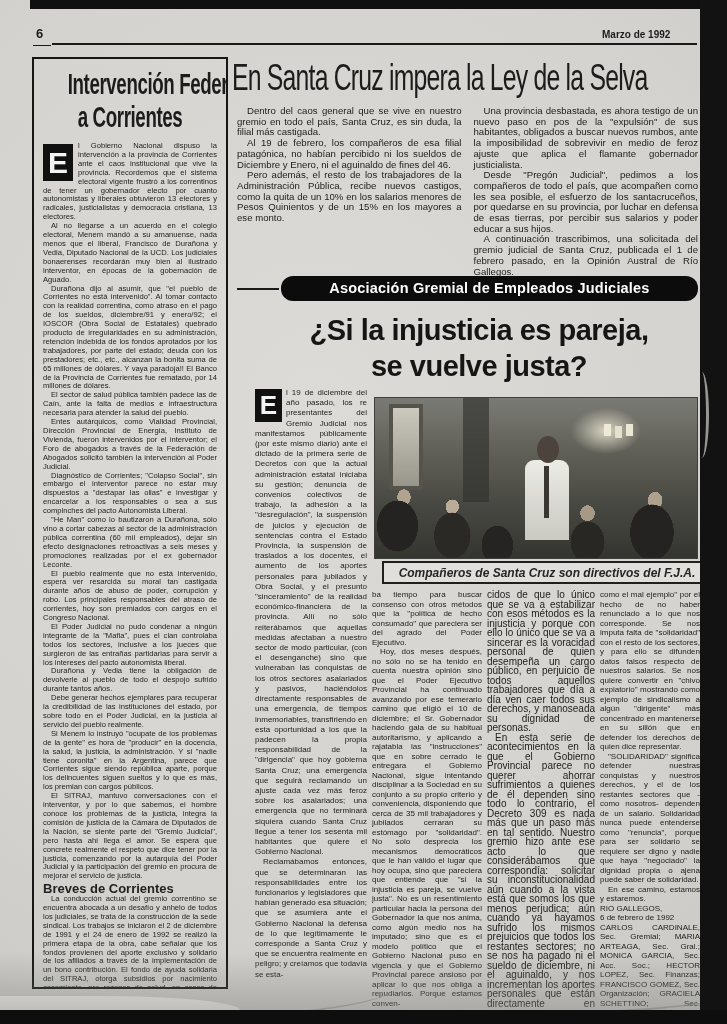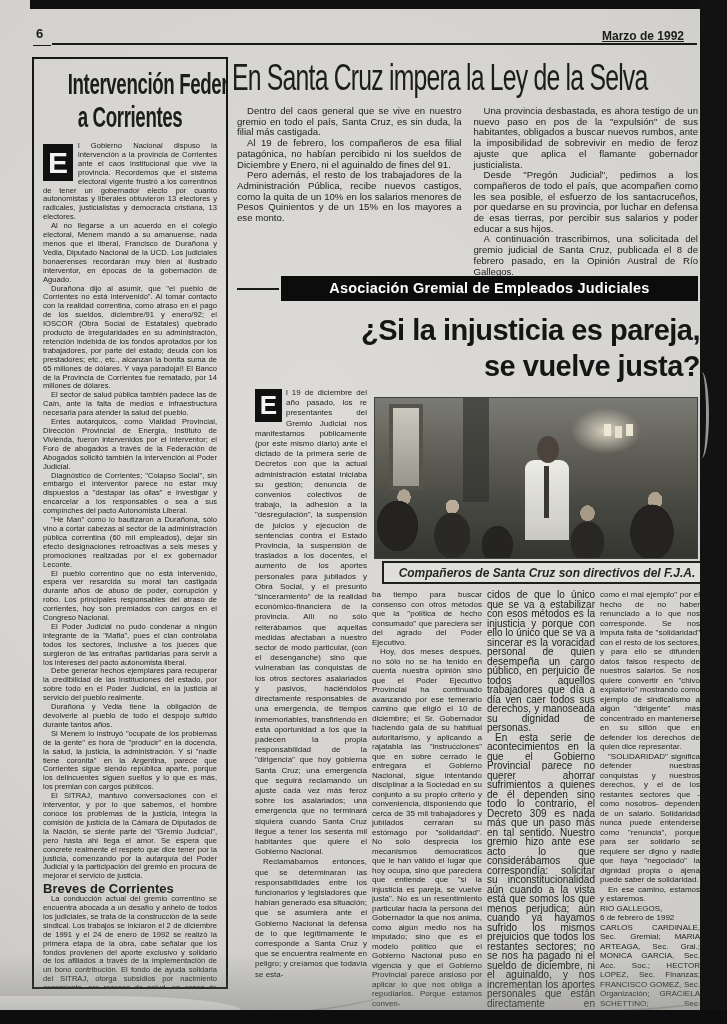--- a/index.html
+++ b/index.html
@@ -17,21 +17,21 @@
   .bottom-band{position:absolute;left:0;bottom:0;width:727px;height:14px;background:#0e0e0e;}
   .edge-curve1{position:absolute;left:-30px;top:948px;width:430px;height:70px;border-bottom:2px solid #96958f;
          border-radius:50%;opacity:.65;}
   .edge-curve2{position:absolute;left:-50px;top:968px;width:780px;height:52px;border-bottom:3px solid #8b8a84;
          border-radius:50%;opacity:.6;}
   .bl-sliver{position:absolute;left:0;top:996px;width:240px;height:14px;background:#efeeea;
          border-radius:0 60% 0 0/0 100% 0 0;}
 
   
   .pg-num{position:absolute;left:36px;top:26px;font-size:13px;font-weight:bold;}
-  .pg-date{position:absolute;left:602px;top:29px;font-size:12px;font-weight:bold;text-decoration:underline;}
+  .pg-date{position:absolute;left:602px;top:29px;font-size:10px;font-weight:bold;}
   .hd-rule{position:absolute;left:52px;top:43px;width:645px;height:2px;background:#1a1a1a;}
   .hd-rule2{position:absolute;left:33px;top:45px;width:18px;height:1px;background:#1a1a1a;}
 
   
   .left-box{position:absolute;left:32px;top:57px;width:196px;height:932px;border:2px solid #161616;
          padding:4px 9px 4px 9px;overflow:hidden;background:rgba(255,255,255,0.04);}
   .lb-title{text-align:center;font-weight:bold;margin:6px 0 7px 0;line-height:30px;}
   .lb-title .cond{display:inline-block;white-space:nowrap;transform:scale(0.78,1.2);transform-origin:center;
          font-size:24px;letter-spacing:-0.5px;}
   .lb-body{font-size:7.6px;line-height:8.9px;text-align:justify;color:#222;}
@@ -47,24 +47,24 @@
          font-size:31px;letter-spacing:-1px;}
 
   
   .intro{position:absolute;left:237px;top:106px;width:461px;display:flex;gap:12px;}
   .intro .icol{flex:1;font-size:9.6px;line-height:10.7px;text-align:justify;color:#222;}
   .intro p{margin:0;text-indent:10px;}
 
   
   .banner-rule{position:absolute;left:237px;top:288px;width:42px;height:2px;background:#1a1a1a;}
   .banner{position:absolute;left:281px;top:276px;width:417px;height:25px;background:#0c0c0c;color:#fdfdfd;
-         font-weight:bold;font-size:14.5px;line-height:25px;text-align:center;letter-spacing:.2px;}
-
-  
-  .sol-headline{position:absolute;left:258px;top:312px;width:442px;text-align:right;font-weight:bold;
+         font-weight:bold;font-size:14.5px;line-height:25px;text-align:center;letter-spacing:.2px;border-radius:12px;}
+
+  
+  .sol-headline{position:absolute;left:258px;top:312px;width:442px;text-align:center;font-weight:bold;
          font-size:29px;line-height:36px;letter-spacing:-0.5px;color:#151515;}
 
   
   .photo{position:absolute;left:374px;top:397px;width:324px;height:162px;border:1px solid #3c3c3a;overflow:hidden;
          background:linear-gradient(180deg,#7b7b74 0%,#606058 32%,#45453f 68%,#32322d 100%);filter:contrast(.96);}
   .photo>div{position:absolute;}
   .ph-window{left:14px;top:6px;width:34px;height:86px;background:linear-gradient(#cfccc1,#99968b);
          border:4px solid #54514a;}
   .ph-beam{left:88px;top:0;width:26px;height:104px;background:#2c2c29;opacity:.65;}
   .ph-glow{right:56px;top:10px;width:70px;height:46px;
@@ -120,46 +120,46 @@
         <span class="cond">a Corrientes</span>
       </div>
       <div class="lb-body">
         <p class="first"><span class="dropcap">E</span><span>l Gobierno Nacional dispuso la intervención a la provincia de Corrientes ante el caos institucional que vive la provincia. Recordemos que el sistema electoral vigente frustró a los correntinos de tener un gobernador electo por cuanto autonomistas y liberales obtuvieron 13 electores y radicales, justicialistas y democracia cristiana, 13 electores.</span></p>
         <p>Al no llegarse a un acuerdo en el colegio electoral, Menem mandó a su amanuense, nada menos que el liberal, Francisco de Durañona y Vedia, Diputado Nacional de la UCD. Los judiciales bonaerenses recordarán muy bien al ilustrado interventor, en épocas de la gobernación de Aguado.</p>
         <p>Durañona dijo al asumir, que "el pueblo de Corrientes no está intervenido". Al tomar contacto con la realidad correntina, como atraso en el pago de los sueldos, diciembre/91 y enero/92; el IOSCOR (Obra Social de Estatales) quebrado producto de irregularidades en su administración, retención indebida de los fondos aprotados por los trabajadores, por parte del estado; deuda con los prestadores; etc., etc., alcanzan la bonita suma de 65 millones de dólares. Y vaya paradoja!! El Banco de la Provincia de Corrientes fue rematado, por 14 millones de dólares.</p>
         <p>El sector de salud pública también padece las de Caín, ante la falta de medios e infraestructura necesaria para atender la salud del pueblo.</p>
         <p>Entes autárquicos, como Vialidad Provincial, Dirección Provincial de Energía, Instituto de Vivienda, fueron intervenidos por el interventor; el Foro de abogados a través de la Federación de Abogados solicitó también la intervención al Poder Judicial.</p>
         <p>Diagnóstico de Corrientes; "Colapso Social", sin embargo el interventor parece no estar muy dispuestos a "destapar las ollas" e investigar y encarcelar a los responsables o sea a sus compinches del pacto Autonomista Liberal.</p>
         <p>"He Man" como lo bautizaron a Durañona, sólo vino a cortar cabezas al sector de la administración pública correntina (60 mil empleados), dejar sin efecto designaciones retroactivas a seis meses y promociones realizadas por el ex gobernador Leconte.</p>
-        <p>El pueblo correntino que no está intervenido, espera ver resarcida su moral tan castigada durante años de abuso de poder, corrupción y robo. Los principales responsables del atraso de corrientes, hoy son premiados con cargos en el Congreso Nacional.</p>
+        <p>El pueblo realmente que no está intervenido, espera ver resarcida su moral tan castigada durante años de abuso de poder, corrupción y robo. Los principales responsables del atraso de corrientes, hoy son premiados con cargos en el Congreso Nacional.</p>
         <p>El Poder Judicial no pudo condenar a ningún integrante de la "Mafia", pues el clan controlaba todos los sectores, inclusive a los jueces que surgieron de las entrañas partidarias para servir a los intereses del pacto autonomista liberal.</p>
+        <p>Durañona y Vedia tiene la obligación de devolverle al pueblo de todo el despojo sufrido durante tantos años.</p>
         <p>Debe generar hechos ejemplares para recuperar la credibilidad de las instituciones del estado, por sobre todo en el Poder Judicial, en la justicia al servicio del pueblo realmente.</p>
-        <p>Durañona y Vedia tiene la obligación de devolverle al pueblo de todo el despojo sufrido durante tantos años.</p>
         <p>Si Menem lo instruyó "ocupate de los problemas de la gente" es hora de "producir" en la docencia, la salud, la justicia, la administración. Y si "nadie tiene coronita" en la Argentina, parece que Corrientes sigue siendo república aparte, porque los delincuentes siguen sueltos y lo que es más, los premian con cargos públicos.</p>
         <p>El SITRAJ, mantuvo conversaciones con el interventor, y por lo que sabemos, el hombre conoce los problemas de la justicia, integra la comisión de justicia de la Cámara de Diputados de la Nación, se siente parte del "Gremio Judicial", pero hasta ahí llega el amor. Se espera que concrete realmente el respeto que dice tener por la justicia, comenzando por la autarquía del Poder Judicial y la participación del gremio en procura de mejorar el servicio de justicia.</p>
         <p class="lb-sub">Breves de Corrientes</p>
         <p>La conducción actual del gremio correntino se encuentra abocada a un desafío y anhelo de todos los judiciales, se trata de la construcción de la sede sindical. Los trabajos se iniciaron el 2 de diciembre de 1991 y el 24 de enero de 1992 se realizó la primera etapa de la obra, cabe señalar que los fondos provienen del aporte exclusivo y solidario de los afiliados a través de la implementación de un bono contribución. El fondo de ayuda solidaria del SITRAJ, otorga subsidios por nacimiento casamiento, pro razones de salud, en casos de internación reintegro de gastos por medicamentos y material descartable; cobertura de sepelio para todo el grupo familiar; promoción de turismo; bolsa escolar y proximamente guardapolvos para hijos de los afiliados.</p>
 
       </div>
     </div>
 
     <div class="main-headline">
       <span class="cond">En Santa Cruz impera la Ley de la Selva</span>
     </div>
 
     <div class="intro">
       <div class="icol">
         <p>Dentro del caos general que se vive en nuestro gremio en todo el país, Santa Cruz, es sin duda, la filial más castigada.</p>
-        <p>Al 19 de febrero, los compañeros de esa filial patagónica, no habían percibido ni los sueldos de Diciembre y Enero, ni el aguinaldo de fines del 91.</p>
+        <p>Al 19 de febrero, los compañeros de esa filial patagónica, no habían percibido ni los sueldos de Diciembre y Enero, ni el aguinaldo de fines del 46.</p>
         <p>Pero además, el resto de los trabajadores de la Administración Pública, recibe nuevos castigos, como la quita de un 10% en los salarios menores de Pesos Quinientos y de un 15% en los mayores a ese monto.</p>
       </div>
       <div class="icol">
         <p>Una provincia desbastada, es ahora testigo de un nuevo paso en pos de la "expulsión" de sus habitantes, obligados a buscar nuevos rumbos, ante la imposibilidad de sobrevivir en medio de feroz ajuste que aplica el flamante gobernador justicialista.</p>
         <p>Desde "Pregón Judicial", pedimos a los compañeros de todo el país, que acompañen como les sea posible, el esfuerzo de los santacruceños, por quedarse en su provincia, por luchar en defensa de esas tierras, por percibir sus salarios y poder educar a sus hijos.</p>
-        <p>A continuación trascribimos, una solicitada del gremio judicial de Santa Cruz, publicada el 8 de febrero pasado, en la Opinión Austral de Río Gallegos.</p>
+        <p>A continuación trascribimos, una solicitada del gremio judicial de Santa Cruz, publicada el 1 de febrero pasado, en la Opinión Austral de Río Gallegos.</p>
       </div>
     </div>
 
     <div class="banner-rule"></div>
     <div class="banner">Asociación Gremial de Empleados Judiciales</div>
 
     <div class="sol-headline">
       <span>¿Si la injusticia es pareja,</span><br>
       <span>se vuelve justa?</span>
     </div>

